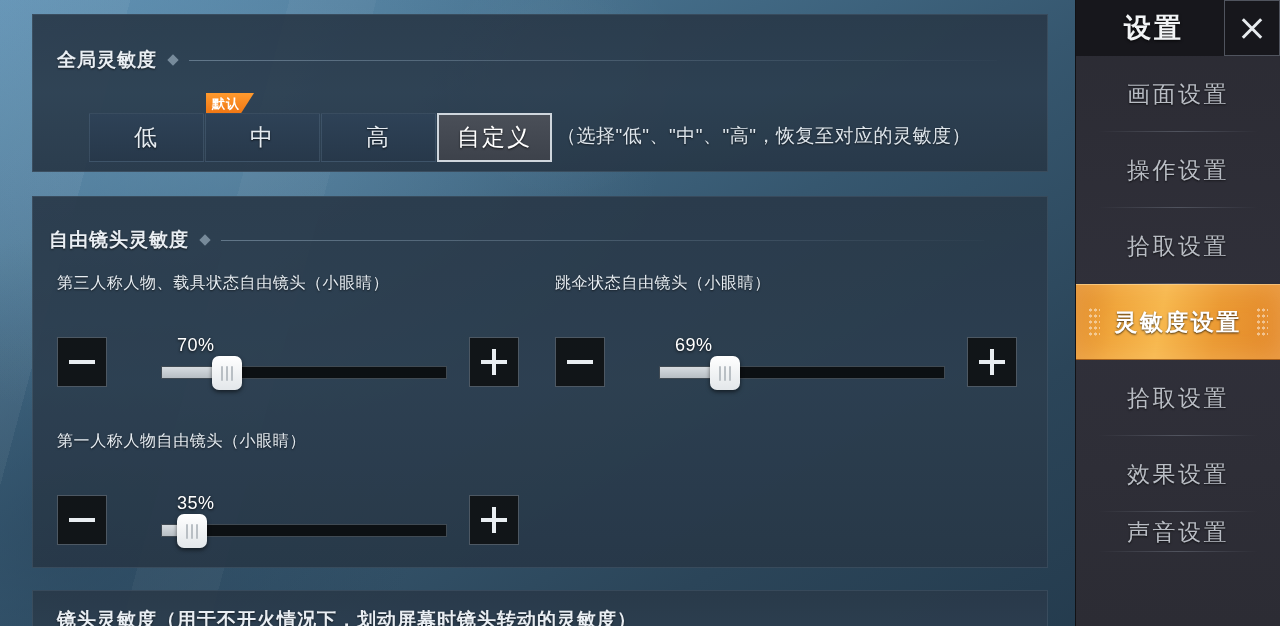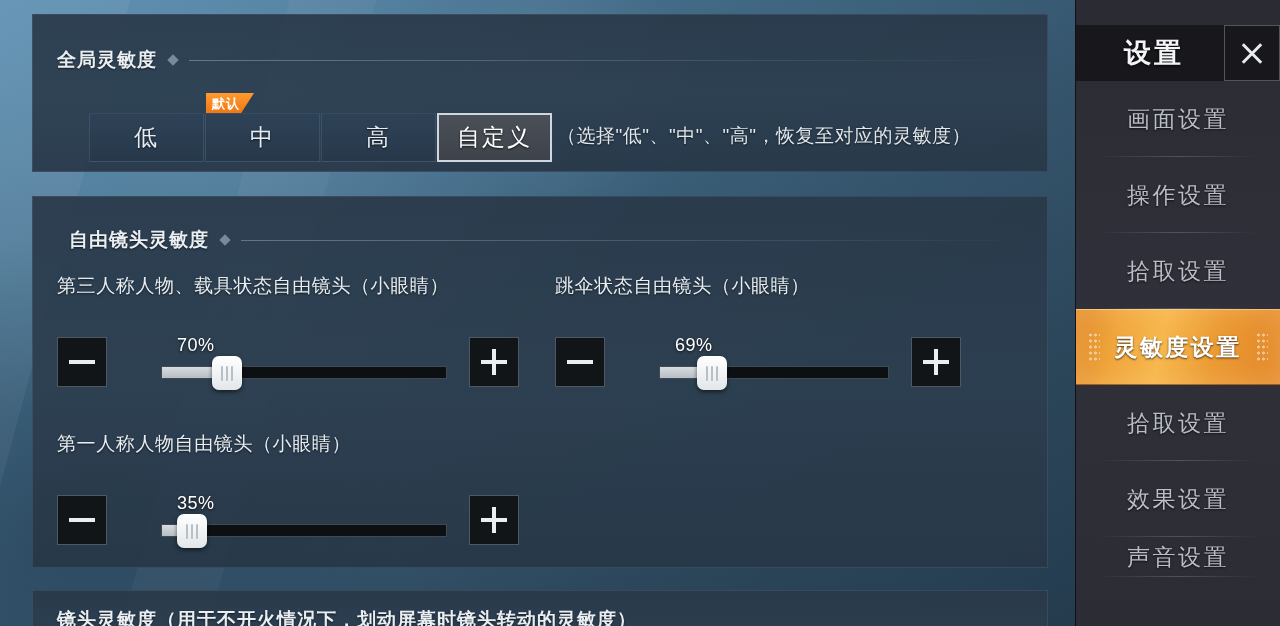--- a/index.html
+++ b/index.html
@@ -74,33 +74,33 @@
     display:flex; align-items:center;
     clip-path:polygon(0 0, 100% 0, 72% 100%, 0 100%);
   }
   #global-hint {
     position:absolute; left:524px; top:108px;
     color:#dfe6ec; font-size:19px; letter-spacing:0.5px;
     text-shadow:0 1px 2px rgba(0,0,0,.6); white-space:nowrap;
   }
 
   
-  #free-head { position:absolute; left:36px; top:30px; width:935px; }
+  #free-head { position:absolute; left:16px; top:30px; width:935px; }
   .row-label {
-    position:absolute; color:#e7edf2; font-size:19px; letter-spacing:0.6px;
+    position:absolute; color:#e7edf2; font-size:16px; letter-spacing:0.6px;
     text-shadow:0 1px 2px rgba(0,0,0,.6); white-space:nowrap;
   }
   #lbl-tp  { left:24px;  top:76px; }
   #lbl-para{ left:522px; top:76px; }
   #lbl-fp  { left:24px;  top:234px; }
 
   
   .slider-group { position:absolute; height:56px; }
   #sg-tp   { left:24px;  top:140px; width:460px; }
-  #sg-para { left:522px; top:140px; width:404px; }
+  #sg-para { left:522px; top:140px; width:460px; }
   #sg-fp   { left:24px;  top:298px; width:460px; }
 
   .step-btn {
     position:absolute; top:0; width:50px; height:50px;
     background:#111518; border:1px solid rgba(150,170,190,0.45);
     display:flex; align-items:center; justify-content:center;
   }
   .step-btn.minus { left:0; }
   .step-btn.plus  { right:-2px; }
   .step-btn i { display:block; background:#e9eef2; position:absolute; }
@@ -136,21 +136,21 @@
 
   
   #sidebar {
     position:absolute; right:0; top:0; width:205px; height:626px;
     background:linear-gradient(180deg,#2b2b33 0%,#30303a 50%,#2c2c34 100%);
     border-left:1px solid rgba(0,0,0,0.6);
   }
   #sidebar-top {
     position:relative; height:56px;
     background:#17171c;
-    display:flex; align-items:center;margin-top:25px;
+    display:flex; align-items:center;
   }
   #sidebar-title {
     flex:1; text-align:center; padding-left:8px;
     color:#f2f4f6; font-size:27px; font-weight:700; letter-spacing:3px;
     text-shadow:0 1px 3px rgba(0,0,0,.8);
   }
   #close-btn {
     width:56px; height:56px; flex:0 0 auto;
     background:#17171c; border:1px solid rgba(150,160,175,0.45);
     display:flex; align-items:center; justify-content:center; position:relative;

